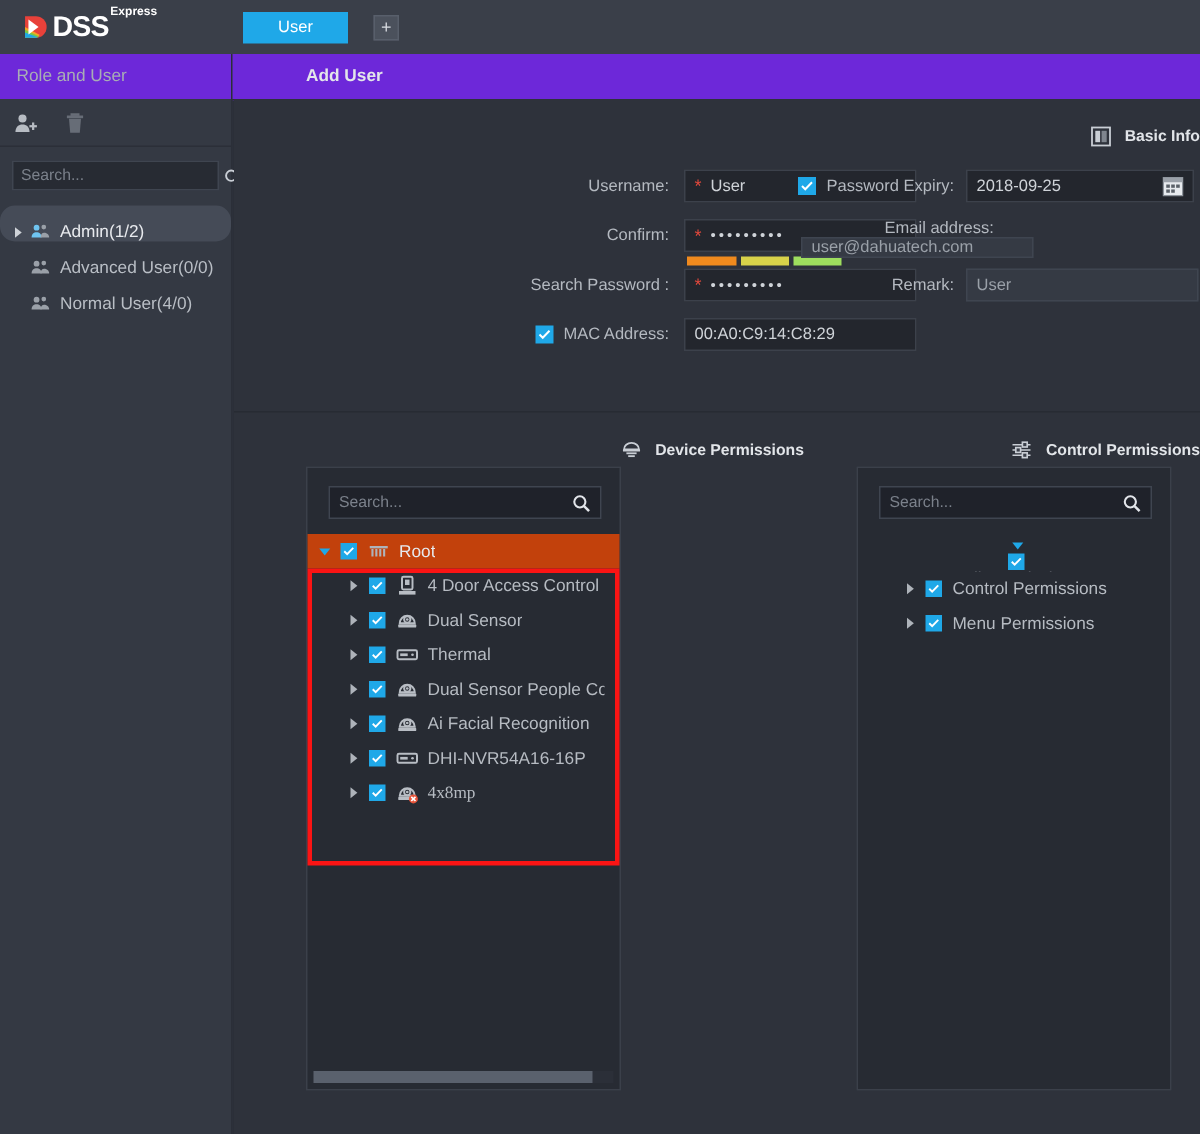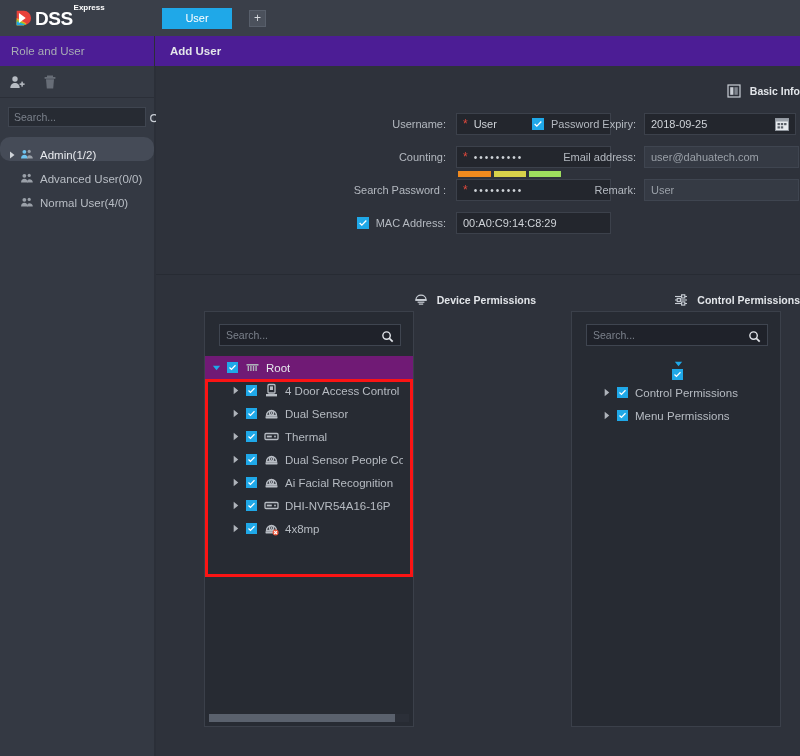--- a/index.html
+++ b/index.html
@@ -85,21 +85,21 @@
     border: 1px solid #585f6b;
     box-sizing: border-box;
     flex: none;
   }
 
   
   .subbar {
     position: absolute;
     left: 0; top: 36px;
     width: 800px; height: 30px;
-    background: #4c1d95;
+    background: #6d28d9;
     border-bottom: 1px solid #2b2f38;
   }
   .subbar-left {
     position: absolute;
     left: 0; top: 0;
     width: 155px; height: 30px;
     border-right: 1px solid #2b2f38;
     box-sizing: border-box;
     display: flex;
     align-items: center;
@@ -114,20 +114,21 @@
     left: 156px; top: 0;
     height: 30px;
     display: flex;
     align-items: center;
     padding-left: 14px;
   }
   .subbar-right span {
     font-size: 11.5px;
     color: #e3e6ea;
     font-weight: bold;
+    margin-left: 34px;
   }
 
   
   .sidebar {
     position: absolute;
     left: 0; top: 66px;
     width: 155px;
     height: 690px;
     background: #343943;
     border-right: 1px solid #2b2f38;
@@ -326,21 +327,21 @@
   .tree-search .mag { width: 13px; height: 13px; flex: none; }
 
   .tnode {
     display: flex;
     align-items: center;
     height: 23px;
     font-size: 11.5px;
     color: #b6bbc2;
     box-sizing: border-box;
   }
-  .tnode.root-sel { background: #701a75; color: #e6e9ed; }
+  .tnode.root-sel { background: #c2410c; color: #e6e9ed; }
   .tarrow { width: 11px; height: 11px; flex: none; margin-right: 5px; }
   .tchk {
     width: 11px; height: 11px;
     background: #1fa8e8;
     flex: none;
     margin-right: 7px;
     display: flex;
     align-items: center;
     justify-content: center;
   }
@@ -496,21 +497,21 @@
 
         <div class="frow" style="left:150px; top:0px;">
           <span class="flabel" style="width:140px;">Username:</span>
           <div class="fbox" style="width:155px; margin-left:10px;">
             <span class="req">*</span>
             <span>User</span>
           </div>
         </div>
 
         <div class="frow" style="left:150px; top:33px;">
-          <span class="flabel" style="width:140px;">Counting:</span>
+          <span class="flabel" style="width:140px;">Confirm:</span>
           <div class="fbox" style="width:155px; margin-left:10px;">
             <span class="req">*</span>
             <span class="dots">•••••••••</span>
           </div>
         </div>
 
         <div class="strength" style="left:302px; top:58px; width:103px;">
           <i style="width:48px;background:#f08a1e;"></i>
           <i style="width:46px;background:#d8d24a;"></i>
           <i style="width:46px;background:#9ede5e;"></i>
@@ -556,21 +557,21 @@
                 <rect x="2.5" y="6" width="2.4" height="2.2" fill="#5a6068"></rect>
                 <rect x="5.8" y="6" width="2.4" height="2.2" fill="#5a6068"></rect>
                 <rect x="9.1" y="6" width="2.4" height="2.2" fill="#5a6068"></rect>
                 <rect x="2.5" y="9.3" width="2.4" height="2.2" fill="#5a6068"></rect>
                 <rect x="5.8" y="9.3" width="2.4" height="2.2" fill="#5a6068"></rect>
               </svg>
             </span>
           </div>
         </div>
 
-        <div class="frow" style="left:370px; top:33px;">
+        <div class="frow" style="left:370px; top:33px;flex-direction:column;">
           <span class="flabel" style="width:110px;">Email address:</span>
           <div class="fbox soft" style="width:155px; margin-left:8px;">
             <span>user@dahuatech.com</span>
           </div>
         </div>
 
         <div class="frow" style="left:370px; top:66px;">
           <span class="flabel" style="width:110px;">Remark:</span>
           <div class="fbox soft" style="width:155px; margin-left:8px;">
             <span>User</span>
@@ -754,21 +755,21 @@
               <span class="tic">
                 <svg viewBox="0 0 15 15" width="15" height="15">
                   <rect x="1" y="4.5" width="13" height="6" rx="1" fill="none" stroke="#b8bdc4" stroke-width="1.3"></rect>
                   <rect x="2.8" y="6.6" width="5" height="1.8" fill="#b8bdc4"></rect>
                   <circle cx="11" cy="7.5" r="0.9" fill="#b8bdc4"></circle>
                 </svg>
               </span>
               <span class="tlabel">DHI-NVR54A16-16P</span>
             </div>
 
-            <div class="tnode" style="padding-left:25px;">
+            <div class="tnode" style="padding-left:25px;font-family:Liberation Serif, serif;">
               <span class="tarrow">
                 <svg viewBox="0 0 12 12" width="11" height="11">
                     <path d="M4 2 L9 6 L4 10 Z" fill="#aeb3ba"></path>
                   </svg>
               </span>
               <span class="tchk">
                 <svg viewBox="0 0 12 12" width="9" height="9">
                     <path d="M2 6 L4.6 8.6 L10 3" fill="none" stroke="#ffffff" stroke-width="1.7"></path>
                   </svg>
               </span>

